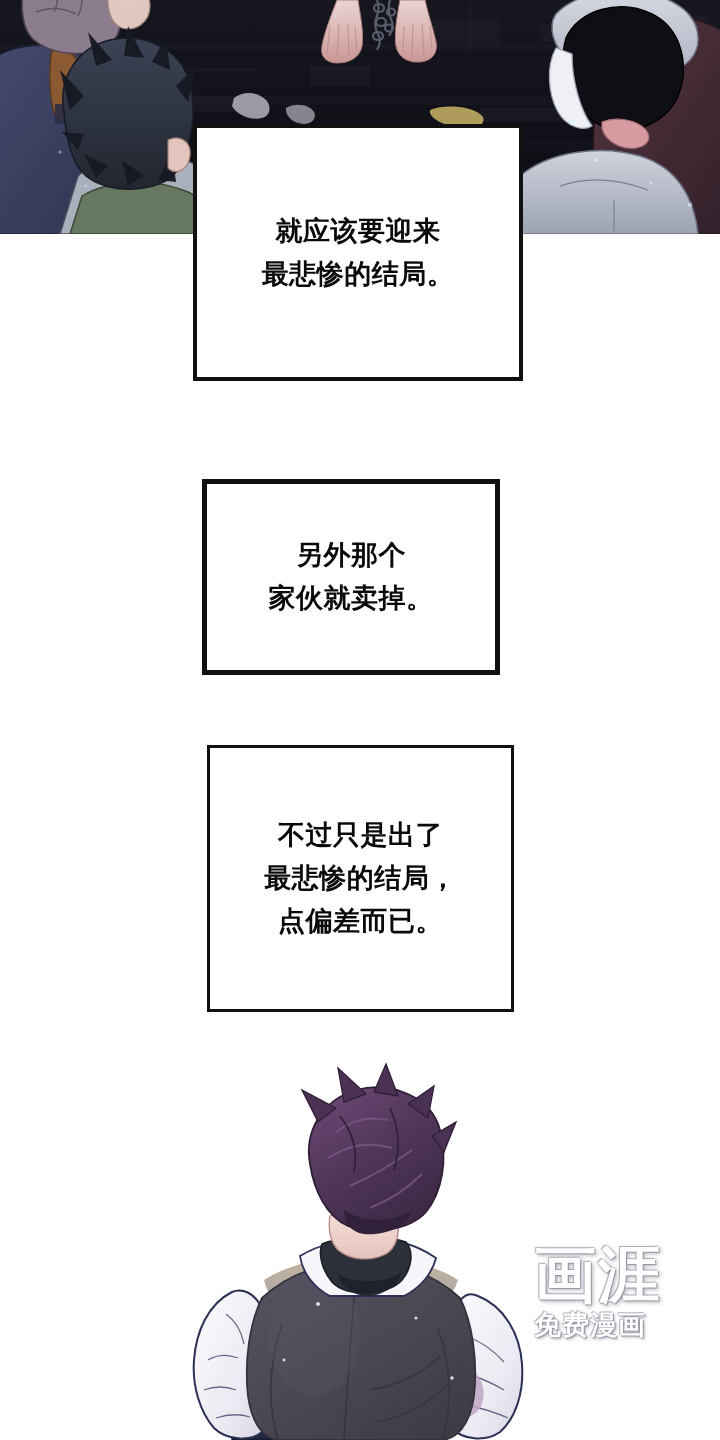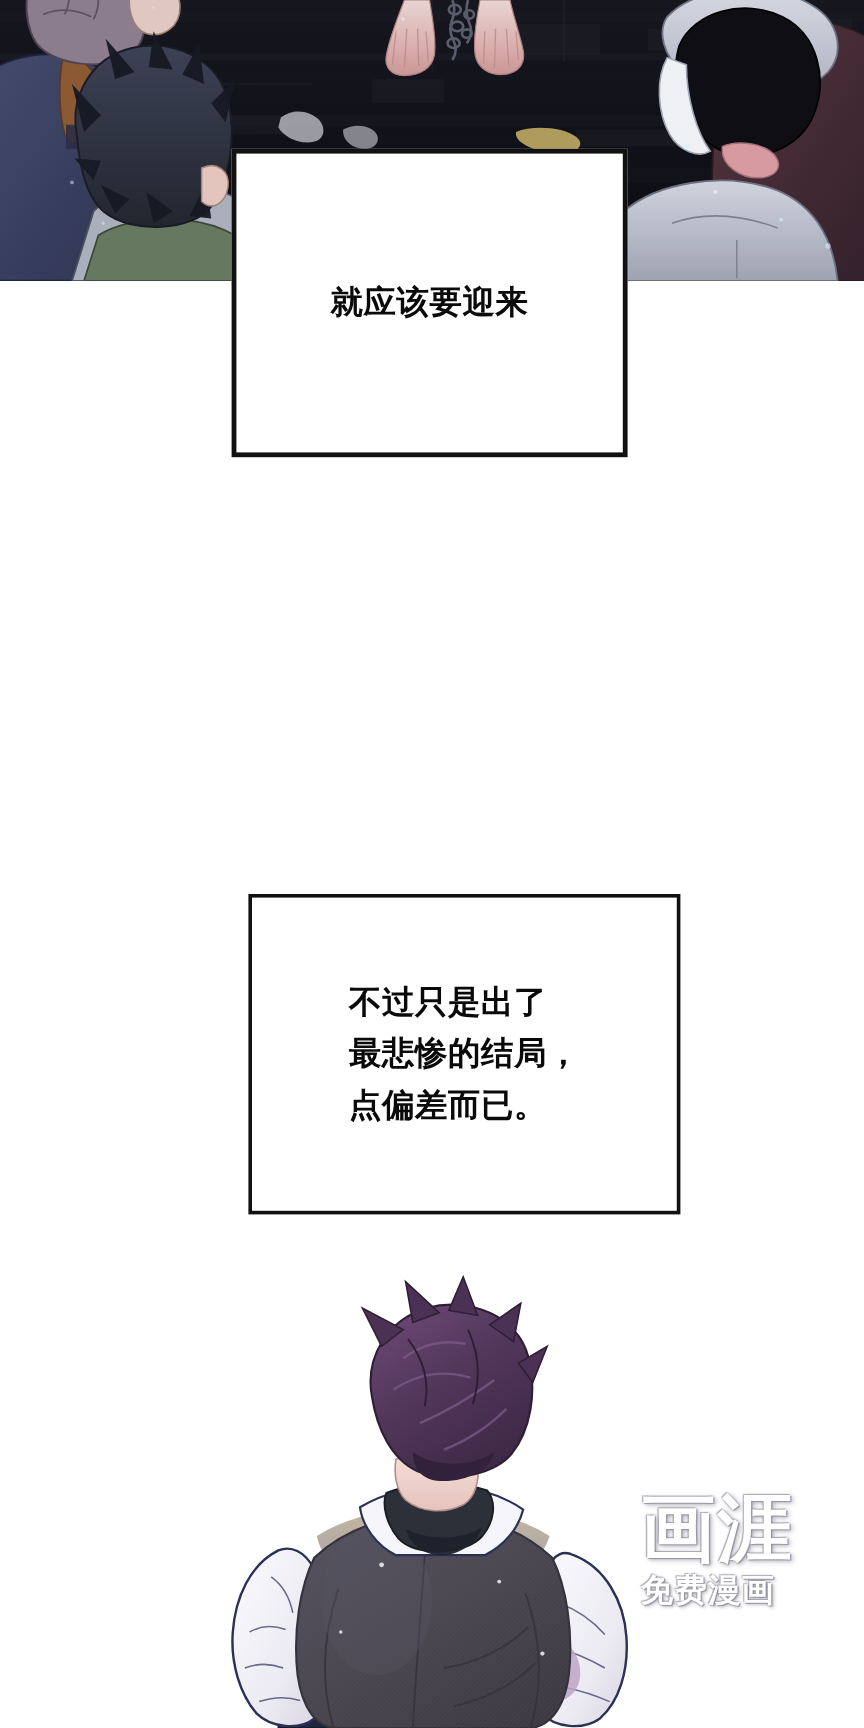--- a/index.html
+++ b/index.html
@@ -35,36 +35,37 @@
   .text-box {
     position: absolute;
     background: #ffffff;
     border: 4px solid #111111;
     box-sizing: border-box;
     display: flex;
     align-items: center;
     justify-content: center;
   }
   .text-box .lines {
+    text-align: center;
     color: #0a0a0a;
     font-weight: 700;
     letter-spacing: 0.5px;
   }
   .text-box .line {
     display: block;
     white-space: nowrap;
   }
 
   #box1 { left: 193px; top: 124px;  width: 330px; height: 257px; }
   #box1 .lines { font-size: 27px; line-height: 43px; }
 
   #box2 { left: 202px; top: 479px;  width: 298px; height: 196px; border-width: 5px; }
   #box2 .lines { font-size: 27px; line-height: 43px; }
 
-  #box3 { left: 207px; top: 745px;  width: 360px; height: 267px; border-width: 3px; }
+  #box3 { left: 207px; top: 745px;  width: 307px; height: 267px; border-width: 3px; }
   #box3 .lines { font-size: 27px; line-height: 43px; }
 
   
   .art-panel-bottom {
     position: absolute;
     left: 0;
     top: 1060px;
     width: 720px;
     height: 380px;
     overflow: hidden;
@@ -285,23 +286,30 @@
         <circle cx="86" cy="186" r="1.4" opacity="0.45"></circle>
         <circle cx="336" cy="16" r="1.5" opacity="0.5"></circle>
         <circle cx="128" cy="6" r="1.3" opacity="0.4"></circle>
       </g>
     </svg>
   </div>
 
   <div class="text-box" id="box1">
     <div class="lines">
       <span class="line">就应该要迎来</span>
+      <span class="line">最悲惨的结局。</span>
     </div>
   </div>
 
+  <div class="text-box" id="box2">
+    <div class="lines">
+      <span class="line">另外那个</span>
+      <span class="line">家伙就卖掉。</span>
+    </div>
+  </div>
 
   <div class="text-box" id="box3">
     <div class="lines">
       <span class="line">不过只是出了</span>
       <span class="line">最悲惨的结局，</span>
       <span class="line">点偏差而已。</span>
     </div>
   </div>
 
   <div class="art-panel-bottom">

